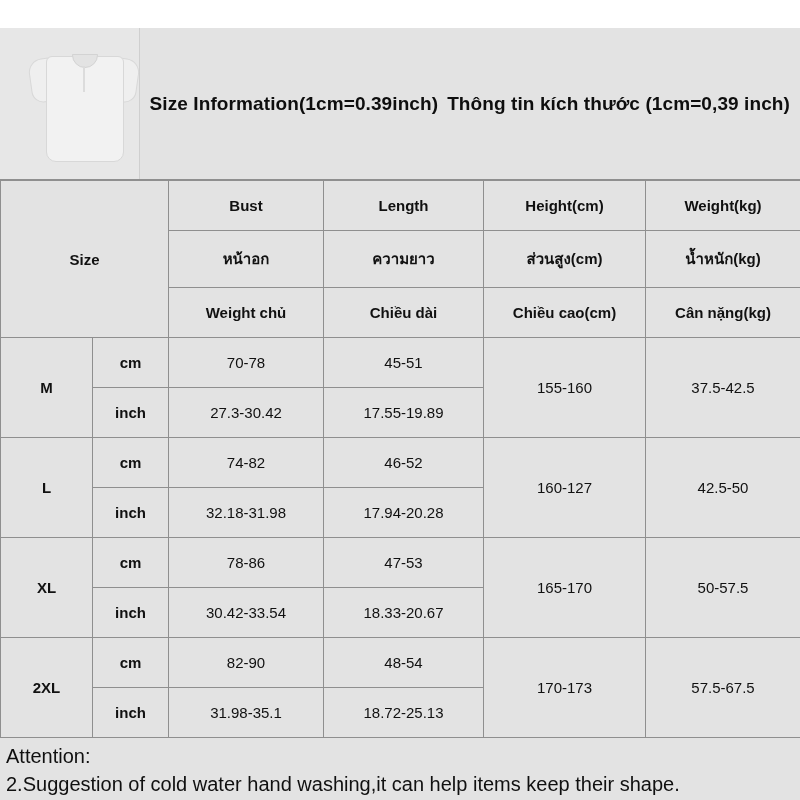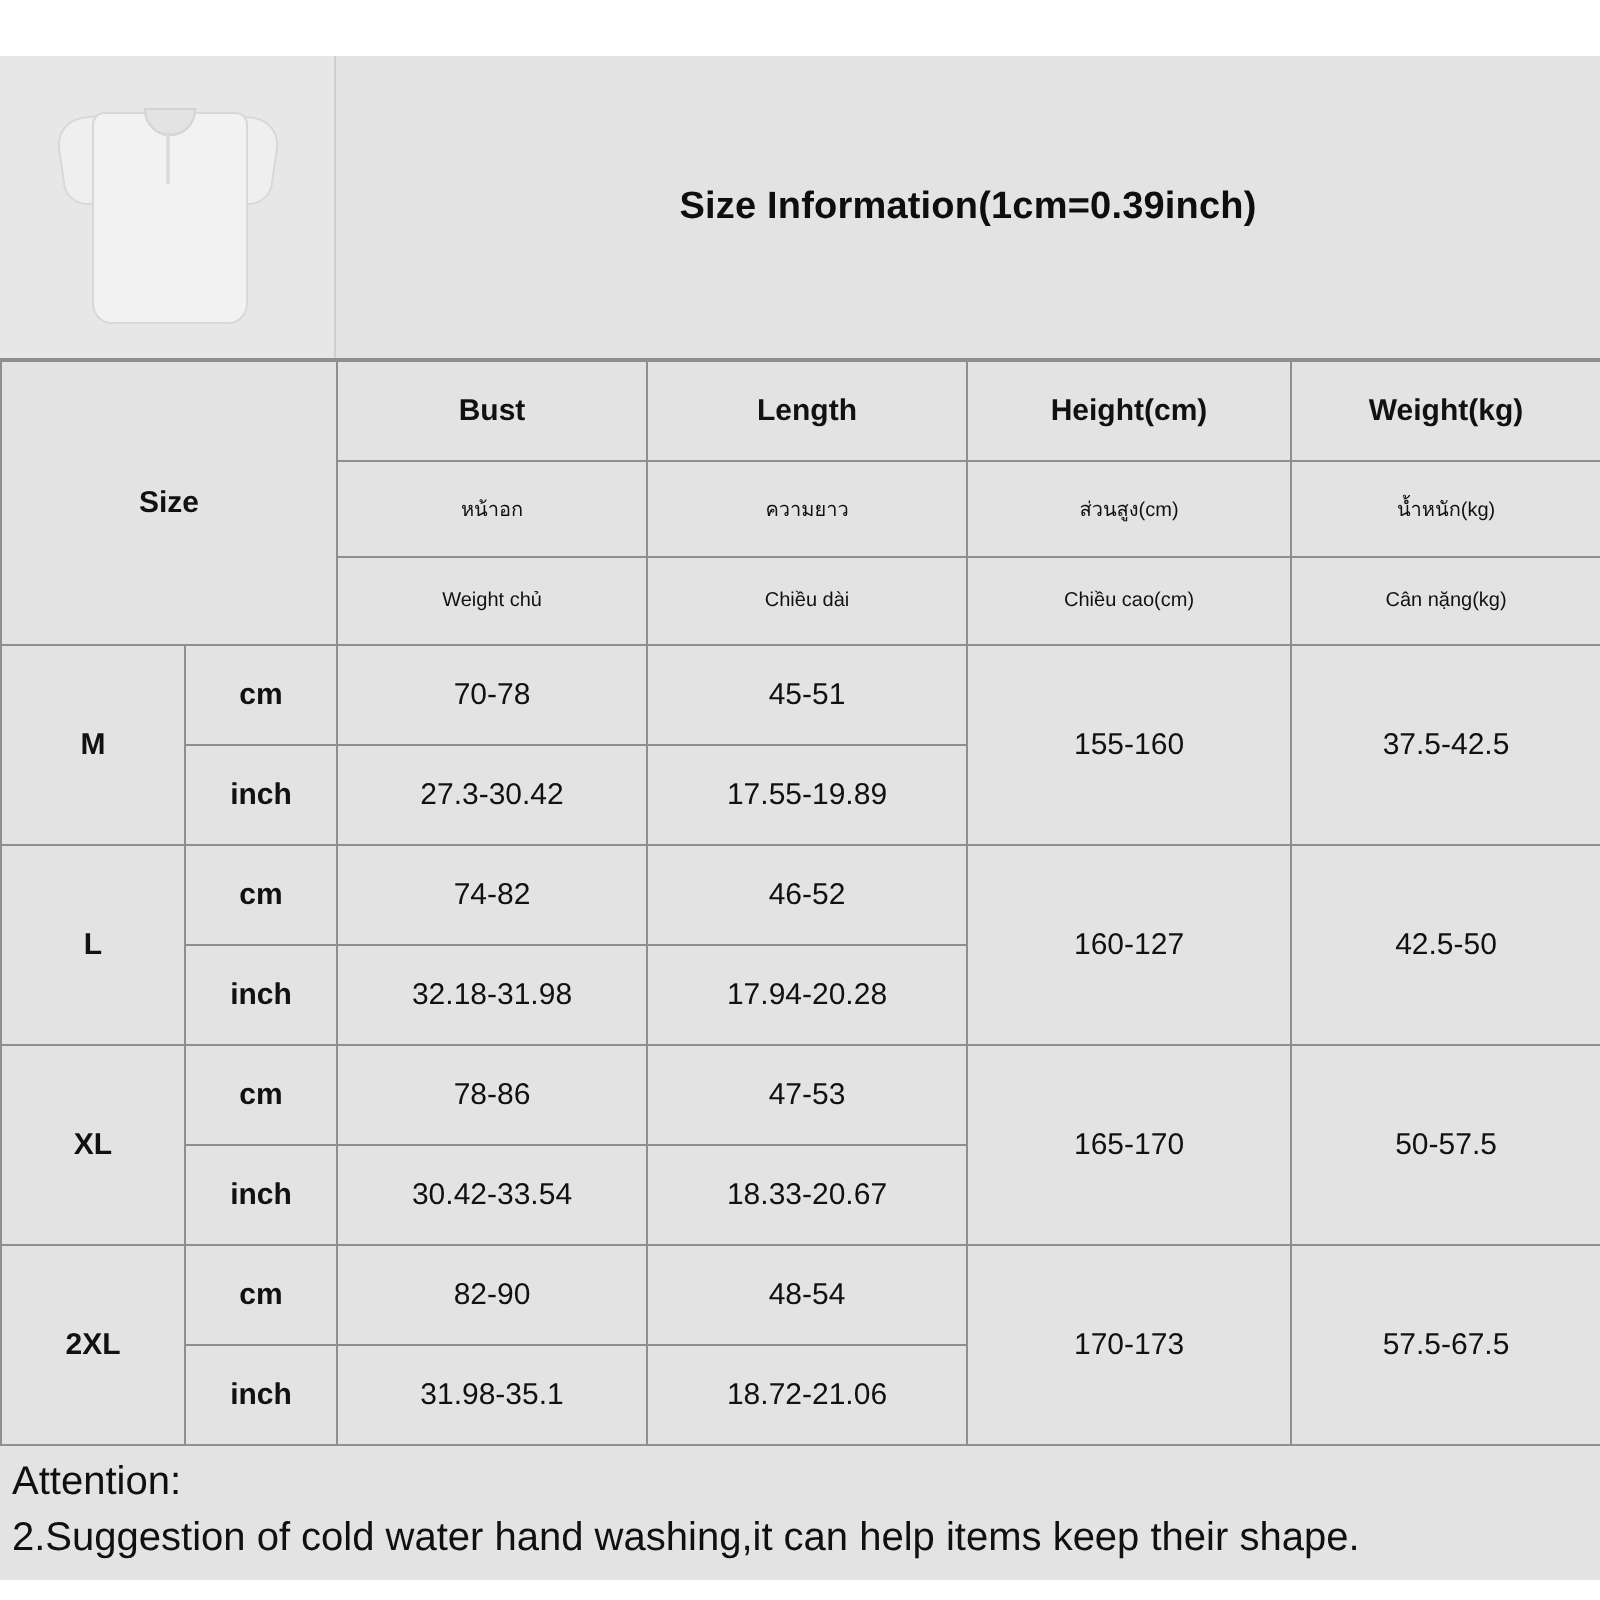--- a/index.html
+++ b/index.html
@@ -145,22 +145,22 @@
   col.c-len  { width: 160px; }
   col.c-hgt  { width: 162px; }
   col.c-wgt  { width: 155px; }
 
   .hdr-cell {
     height: 27px;
     font-weight: bold;
     font-size: 15px;
   }
   .hdr-cell.sub {
-    font-weight: normal;
-    font-size: 10px;
+    font-weight: bold;
+    font-size: 15px;
   }
   .size-label {
     font-weight: bold;
     font-size: 16px;
   }
   .col-size-head {
     font-weight: bold;
     font-size: 17px;
   }
   .unit-cell {
@@ -196,20 +196,21 @@
         <div class="shirt">
           <div class="sleeve-l"></div>
           <div class="sleeve-r"></div>
           <div class="body"></div>
           <div class="collar"></div>
           <div class="placket"></div>
         </div>
       </div>
       <div class="header-text">
         <div class="title-line">Size Information(1cm=0.39inch)</div>
+        <div class="title-line">Thông tin kích thước (1cm=0,39 inch)</div>
       </div>
     </div>
 
     <table class="size-table">
       <colgroup>
         <col class="c-size">
           <col class="c-unit">
           <col class="c-bust">
           <col class="c-len">
           <col class="c-hgt">
@@ -282,21 +283,21 @@
           <td class="size-label" rowspan="2">2XL</td>
           <td class="unit-cell">cm</td>
           <td class="val-cell">82-90</td>
           <td class="val-cell">48-54</td>
           <td class="tall-cell" rowspan="2">170-173</td>
           <td class="tall-cell" rowspan="2">57.5-67.5</td>
         </tr>
         <tr>
           <td class="unit-cell">inch</td>
           <td class="val-cell">31.98-35.1</td>
-          <td class="val-cell">18.72-21.06</td>
+          <td class="val-cell">18.72-25.13</td>
         </tr>
       </tbody>
     </table>
 
     <div class="attention">
       <div>Attention:</div>
       <div>2.Suggestion of cold water hand washing,it can help items keep their shape.</div>
     </div>
 
   </div>

